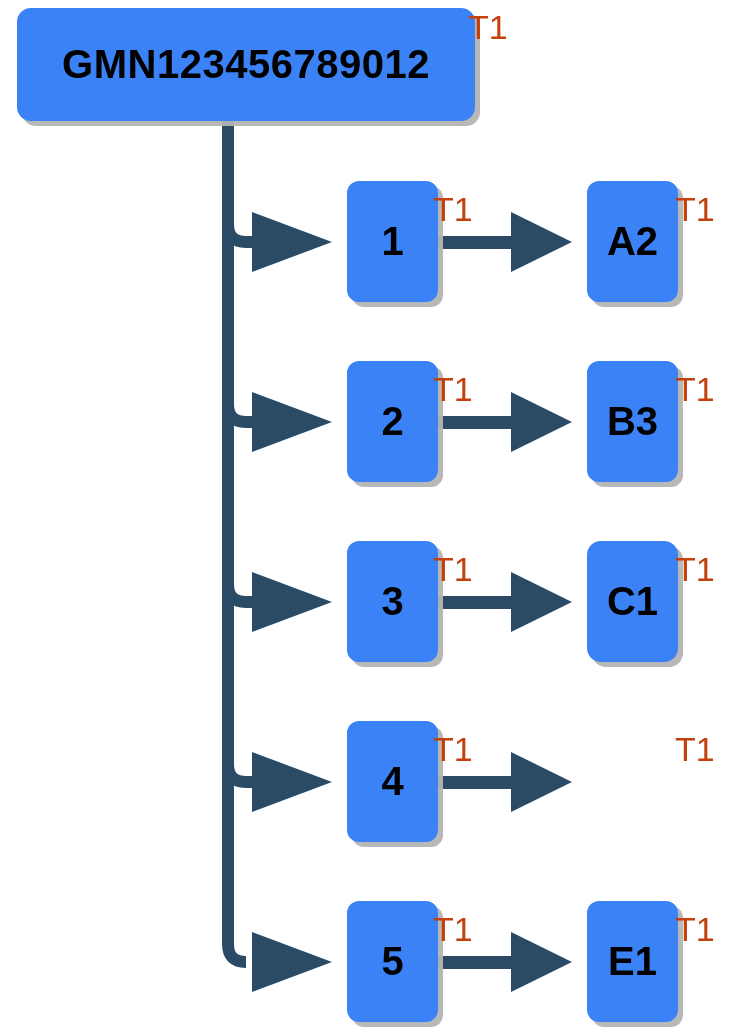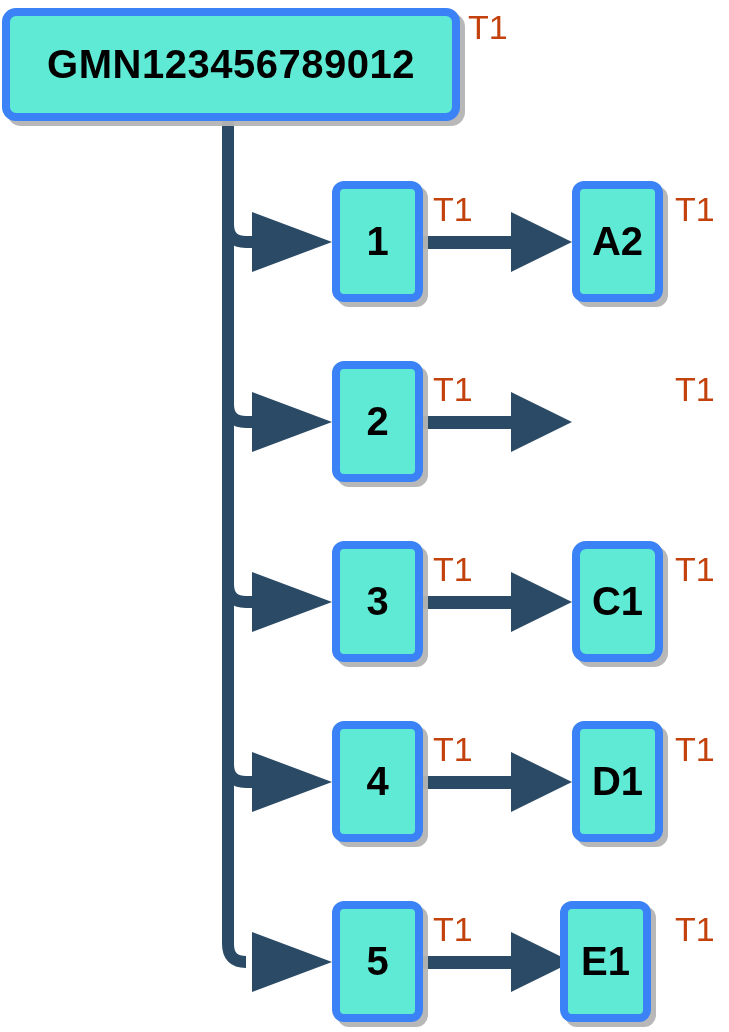--- a/index.html
+++ b/index.html
@@ -20,30 +20,31 @@
   #diagram-svg {
     position: absolute;
     left: 0;
     top: 0;
     width: 729px;
     height: 1032px;
   }
   .node {
     position: absolute;
     box-sizing: border-box;
-    background: #5eead4;
-    border: 8px solid #3b82f6;
+    background: #3b82f6;
+    border: 4px solid #3b82f6;
     border-radius: 12px;
     box-shadow: 5px 5px 0 0 rgba(180,180,180,0.95);
     display: flex;
     align-items: center;
     justify-content: center;
     color: #000000;
     font-weight: bold;
     user-select: none;
+    margin-left: 15px;
   }
   .node-root {
     left: 2px;
     top: 8px;
     width: 458px;
     height: 113px;
     border-radius: 14px;
     font-size: 40px;
     letter-spacing: 0.5px;
   }
@@ -108,30 +109,30 @@
   <div class="node node-root">GMN123456789012</div>
   <div class="edge-label" style="left:468px; top:10px;">T1</div>
 
   <div class="node node-mid" style="left:332px; top:181px;">1</div>
   <div class="edge-label" style="left:433px; top:192px;">T1</div>
   <div class="node node-leaf" style="left:572px; top:181px;">A2</div>
   <div class="edge-label" style="left:675px; top:192px;">T1</div>
 
   <div class="node node-mid" style="left:332px; top:361px;">2</div>
   <div class="edge-label" style="left:433px; top:372px;">T1</div>
+  <div class="node node-leaf" style="left:572px; top:361px;">B3</div>
   <div class="edge-label" style="left:675px; top:372px;">T1</div>
 
   <div class="node node-mid" style="left:332px; top:541px;">3</div>
   <div class="edge-label" style="left:433px; top:552px;">T1</div>
   <div class="node node-leaf" style="left:572px; top:541px;border-radius:14px;">C1</div>
   <div class="edge-label" style="left:675px; top:552px;">T1</div>
 
   <div class="node node-mid" style="left:332px; top:721px;">4</div>
   <div class="edge-label" style="left:433px; top:732px;">T1</div>
-  <div class="node node-leaf" style="left:572px; top:721px;">D1</div>
   <div class="edge-label" style="left:675px; top:732px;">T1</div>
 
   <div class="node node-mid" style="left:332px; top:901px;">5</div>
   <div class="edge-label" style="left:433px; top:912px;">T1</div>
-  <div class="node node-leaf" style="left:560px; top:901px;">E1</div>
+  <div class="node node-leaf" style="left:572px; top:901px;">E1</div>
   <div class="edge-label" style="left:675px; top:912px;">T1</div>
 
 </div>
 
 </body></html>

